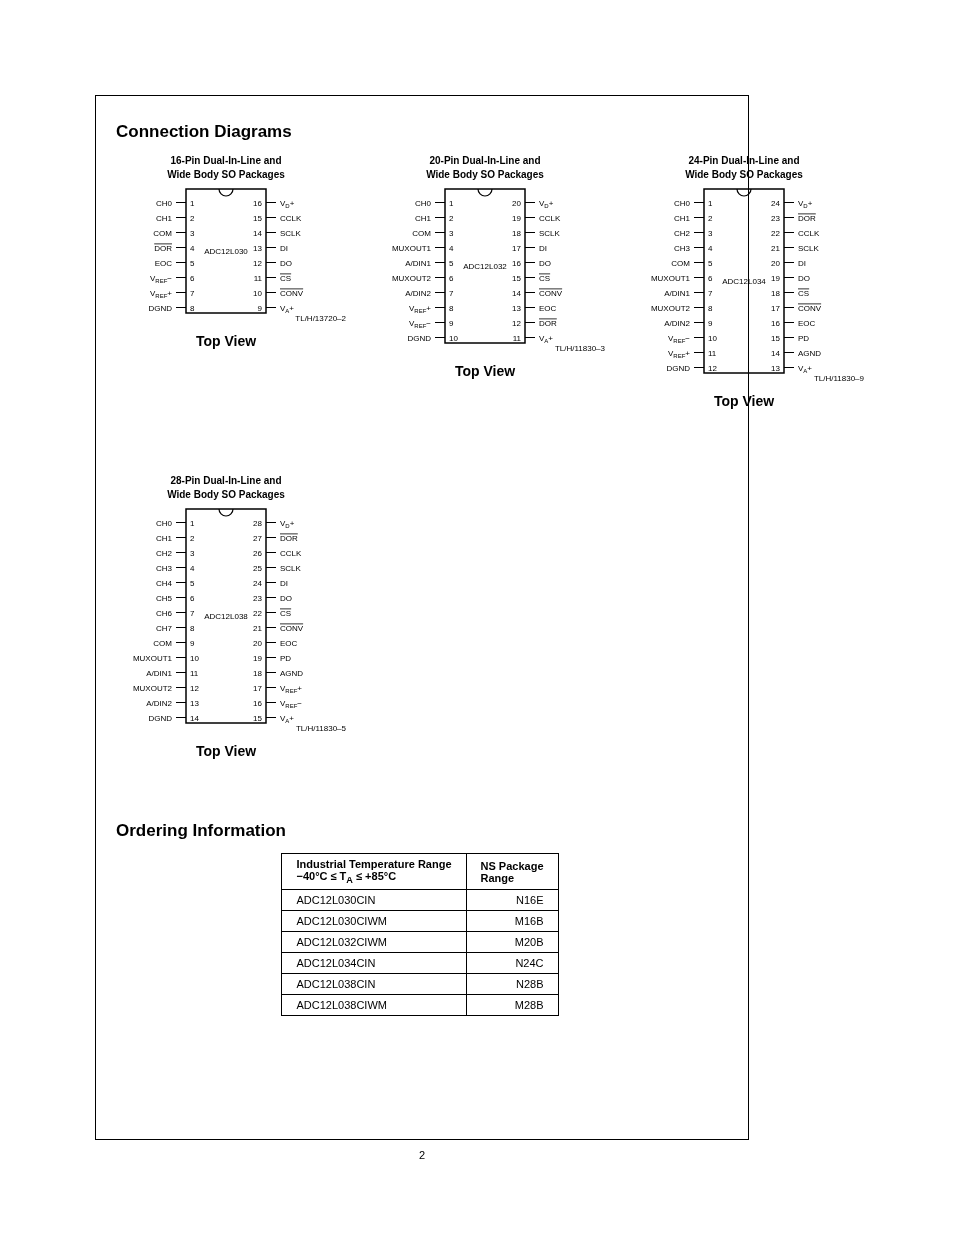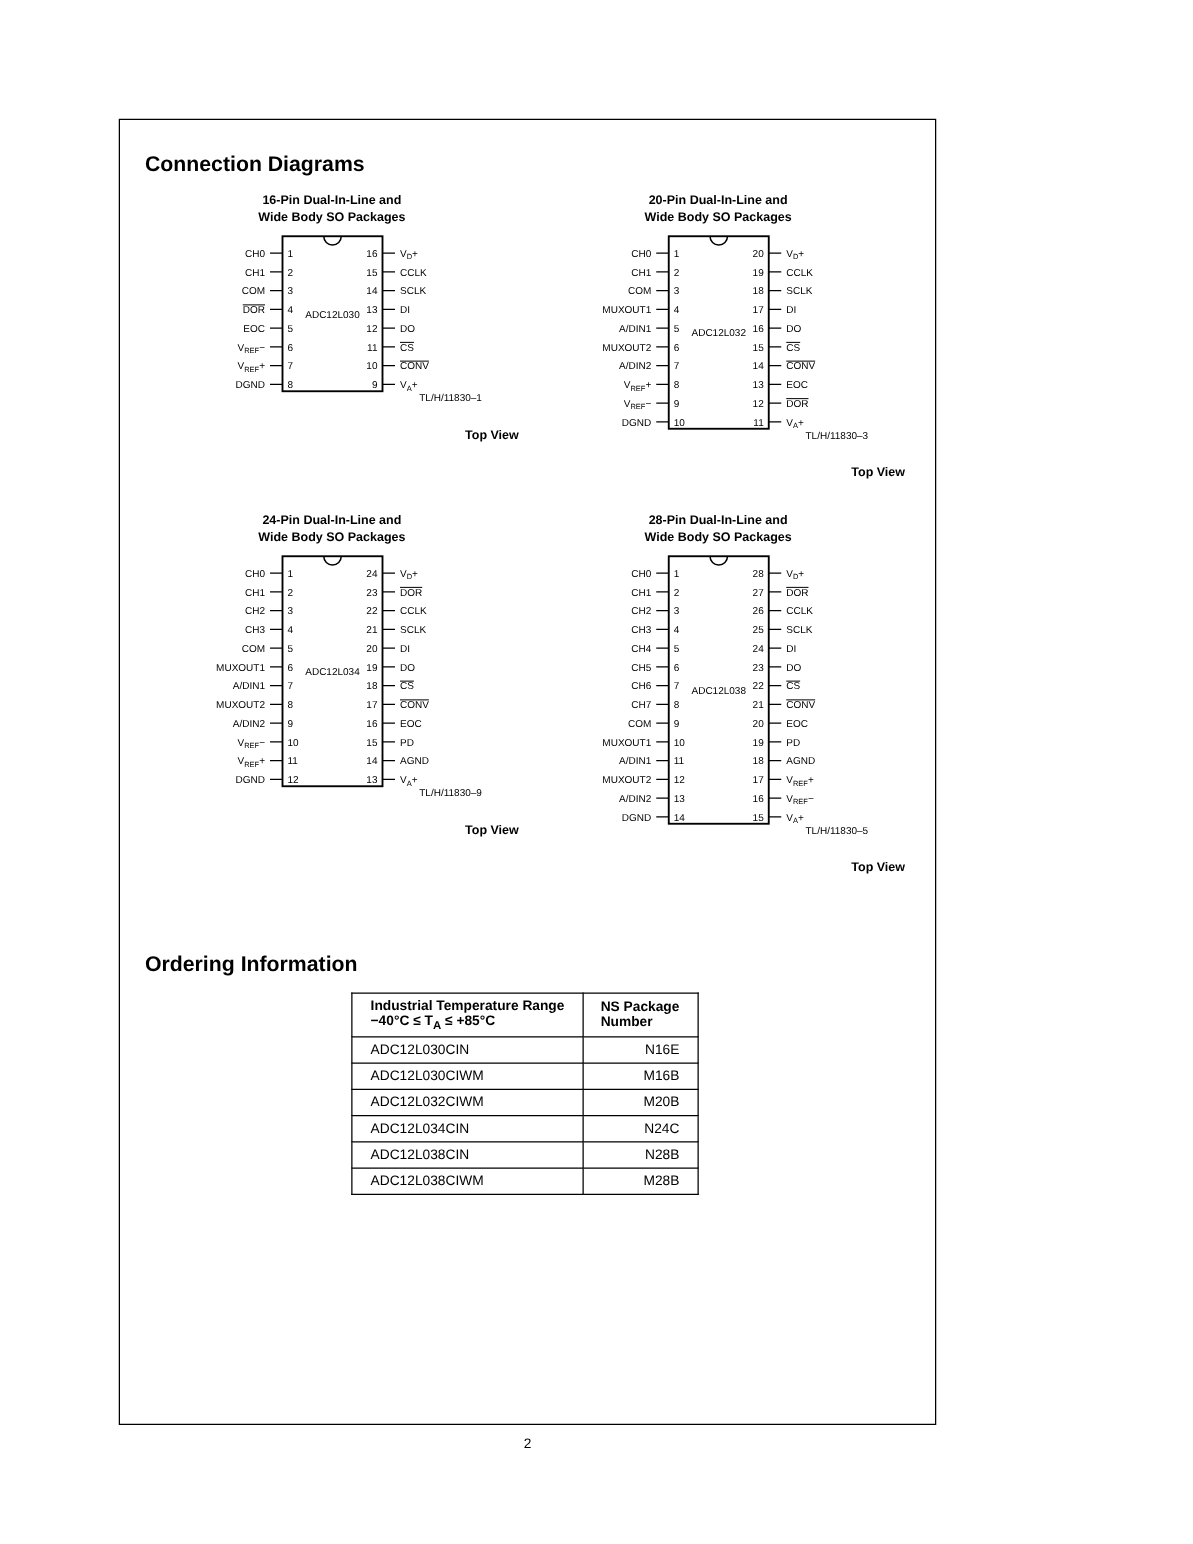--- a/index.html
+++ b/index.html
@@ -25,22 +25,23 @@
     padding: 20px 24px 30px 20px;
     box-sizing: border-box;
   }
   h2.title {
     font-size: 17px;
     font-weight: bold;
     margin: 6px 0 12px 0;
   }
   .grid {
     display: grid;
-    grid-template-columns: 1fr 1fr;
+    grid-template-columns: 1fr 1fr 1fr;
     column-gap: 10px;
+    gap: 39px;
   }
   .pkg {
     margin-bottom: 26px;
   }
   .pkg-title {
     font-size: 10px;
     font-weight: bold;
     text-align: center;
     line-height: 1.35;
     margin-bottom: 6px;
@@ -49,24 +50,24 @@
     display: flex;
     justify-content: center;
   }
   .chip {
     position: relative;
   }
   .chip svg {
     display: block;
   }
   .topview {
-    font-size: 10px;
+    font-size: 14px;
     font-weight: bold;
-    text-align: right;
-    margin-top: 22px;
+    text-align: center;
+    margin-top: 12px;
   }
   .figref {
     font-size: 8px;
     position: absolute;
     right: -10px;
     bottom: -2px;
   }
   table.order {
     border-collapse: collapse;
     margin: 8px auto 0 auto;
@@ -148,21 +149,21 @@
                 <line x1="150" y1="90.5" x2="160" y2="90.5" stroke="#000" stroke-width="1"></line>
                 <text x="146" y="93.5" text-anchor="end" font-size="8" font-family="Arial">11</text>
                 <text x="164" y="93.5" font-size="8" font-family="Arial"><tspan text-decoration="overline">CS</tspan></text>
                 <line x1="150" y1="105.5" x2="160" y2="105.5" stroke="#000" stroke-width="1"></line>
                 <text x="146" y="108.5" text-anchor="end" font-size="8" font-family="Arial">10</text>
                 <text x="164" y="108.5" font-size="8" font-family="Arial"><tspan text-decoration="overline">CONV</tspan></text>
                 <line x1="150" y1="120.5" x2="160" y2="120.5" stroke="#000" stroke-width="1"></line>
                 <text x="146" y="123.5" text-anchor="end" font-size="8" font-family="Arial">9</text>
                 <text x="164" y="123.5" font-size="8" font-family="Arial">V<tspan baseline-shift="-2" font-size="6">A</tspan>+</text>
               </svg>
-      <div class="figref">TL/H/11830–1</div>
+      <div class="figref">TL/H/13720–2</div>
     </div>
           </div>
     <div class="topview">Top View</div>
   </div>
         <div class="pkg">
     <div class="pkg-title">20-Pin Dual-In-Line and<br>Wide Body SO Packages</div>
     <div class="chip-wrap">
             <div class="chip">
               <svg width="220" height="164" xmlns="http://www.w3.org/2000/svg">
                 <rect x="70" y="2" width="80" height="154" fill="none" stroke="#000" stroke-width="1.5"></rect>
@@ -424,21 +425,21 @@
 
     <table class="order">
       <thead>
         <tr>
           <th>
             <span>Industrial Temperature Range</span><br>
             <span id="temp-range">−40°C ≤ T<sub>A</sub> ≤ +85°C</span>
           </th>
           <th>
             <span>NS Package</span><br>
-            <span>Number</span>
+            <span>Range</span>
           </th>
         </tr>
       </thead>
       <tbody id="order-body">
           <tr>
             <td>ADC12L030CIN</td>
             <td class="pkg-cell">N16E</td>
           </tr>
           <tr>
             <td>ADC12L030CIWM</td>

